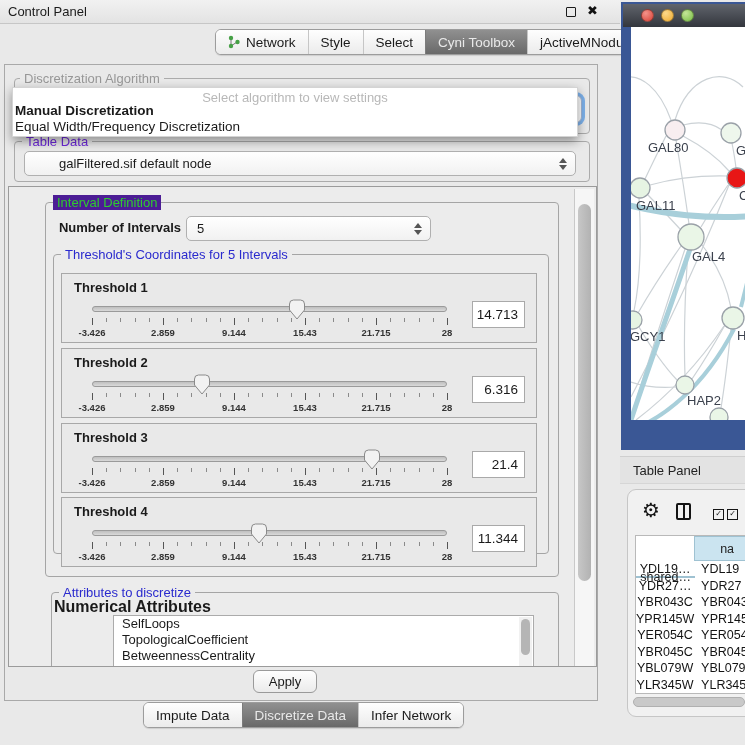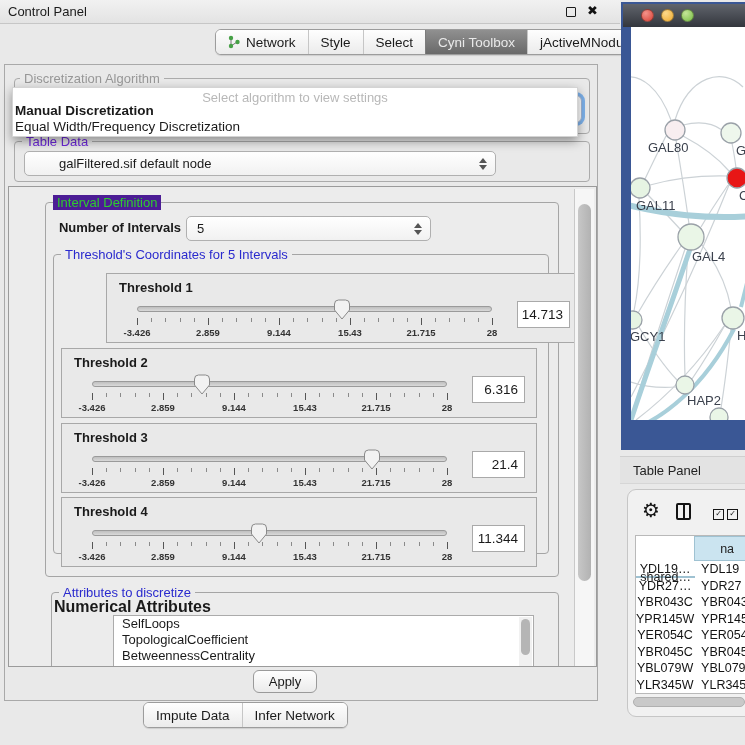--- a/index.html
+++ b/index.html
@@ -44,21 +44,21 @@
   
   #tabledata-group { left:14px; top:141px; width:576px; height:41px; }
   #tabledata-label { left:22px; top:134px; color:#6d28d9; }
   .combo { position:absolute; background:linear-gradient(#ffffff,#f1f1f1); border:1px solid #b0b0b0;
     border-radius:5px; display:flex; align-items:center; padding:0 22px 0 10px; font-size:13px; }
   .stepper { position:absolute; right:8px; top:50%; transform:translateY(-50%); width:8px; height:12px; }
   .stepper .up { position:absolute; top:0; left:0; width:0; height:0;
     border-left:4px solid transparent; border-right:4px solid transparent; border-bottom:5px solid #555; }
   .stepper .down { position:absolute; bottom:0; left:0; width:0; height:0;
     border-left:4px solid transparent; border-right:4px solid transparent; border-top:5px solid #555; }
-  #tabledata-combo { left:24px; top:151px; width:472px; height:25px;padding-left:34px; }
+  #tabledata-combo { left:24px; top:151px; width:552px; height:25px;padding-left:34px; }
   
   #scroll-area { position:absolute; left:8px; top:186px; width:589px; height:481px;
     border:1px solid #9b9b9b; background:#ececec; overflow:hidden; }
   #vscroll-track { position:absolute; right:2px; top:2px; width:20px; height:477px;
     background:#f6f6f6; border-left:1px solid #c9c9c9; }
   #vscroll-thumb { position:absolute; left:3px; top:15px; width:13px; height:377px;
     background:linear-gradient(90deg,#c7c7c7,#b2b2b2); border-radius:7px; }
   #interval-group { left:36px; top:15px; width:514px; height:375px; border-color:#a5a5a5; }
   #interval-label { left:44px; top:8px; color:#2fcb2f; background:#4c1d95; }
   #num-int-label { position:absolute; left:30px; top:33px; width:142px; text-align:right; font-weight:bold; }
@@ -198,21 +198,21 @@
     <div class="combo" id="num-int-combo">
       <span>5</span>
       <span class="stepper">
           <span class="up"></span>
           <span class="down"></span>
         </span>
     </div>
     <div class="groupbox" id="thresh-group"></div>
     <span class="group-label" id="thresh-label">Threshold's Coordinates for 5 Intervals</span>
     <div id="threshold-rows">
-        <div class="threshold-row" style="top: 86px; margin-left: 45px;">
+        <div class="threshold-row" style="top: 86px;">
           <span class="t-label">Threshold 1</span>
           <div class="slider-zone">
             <div class="track"></div>
             <svg class="thumb" style="left:225.9px" viewBox="0 0 18 21">
               <path d="M1.5,5 Q1.5,1 5.5,1 L12.5,1 Q16.5,1 16.5,5 L16.5,11 L9,20 L1.5,11 Z" fill="#f2f2f2" stroke="#8a8a8a" stroke-width="1"></path>
             </svg>
             <div class="tick major" style="left:30.0px"></div>
             <div class="tick" style="left:44.2px"></div>
             <div class="tick" style="left:58.4px"></div>
             <div class="tick" style="left:72.6px"></div>
@@ -392,20 +392,23 @@
     </div>
   </div>
 
   <div id="apply-btn">
     <span>Apply</span>
   </div>
 
   <div class="seg-group" id="bottom-tabs">
     <div class="seg">
         <span>Impute Data</span>
+      </div>
+    <div class="seg selected">
+        <span>Discretize Data</span>
       </div>
     <div class="seg">
         <span>Infer Network</span>
       </div>
   </div>
 
   <div id="net-window">
     <div id="net-titlebar">
       <span class="tlight" id="tl-red"></span>
       <span class="tlight" id="tl-yellow"></span>

